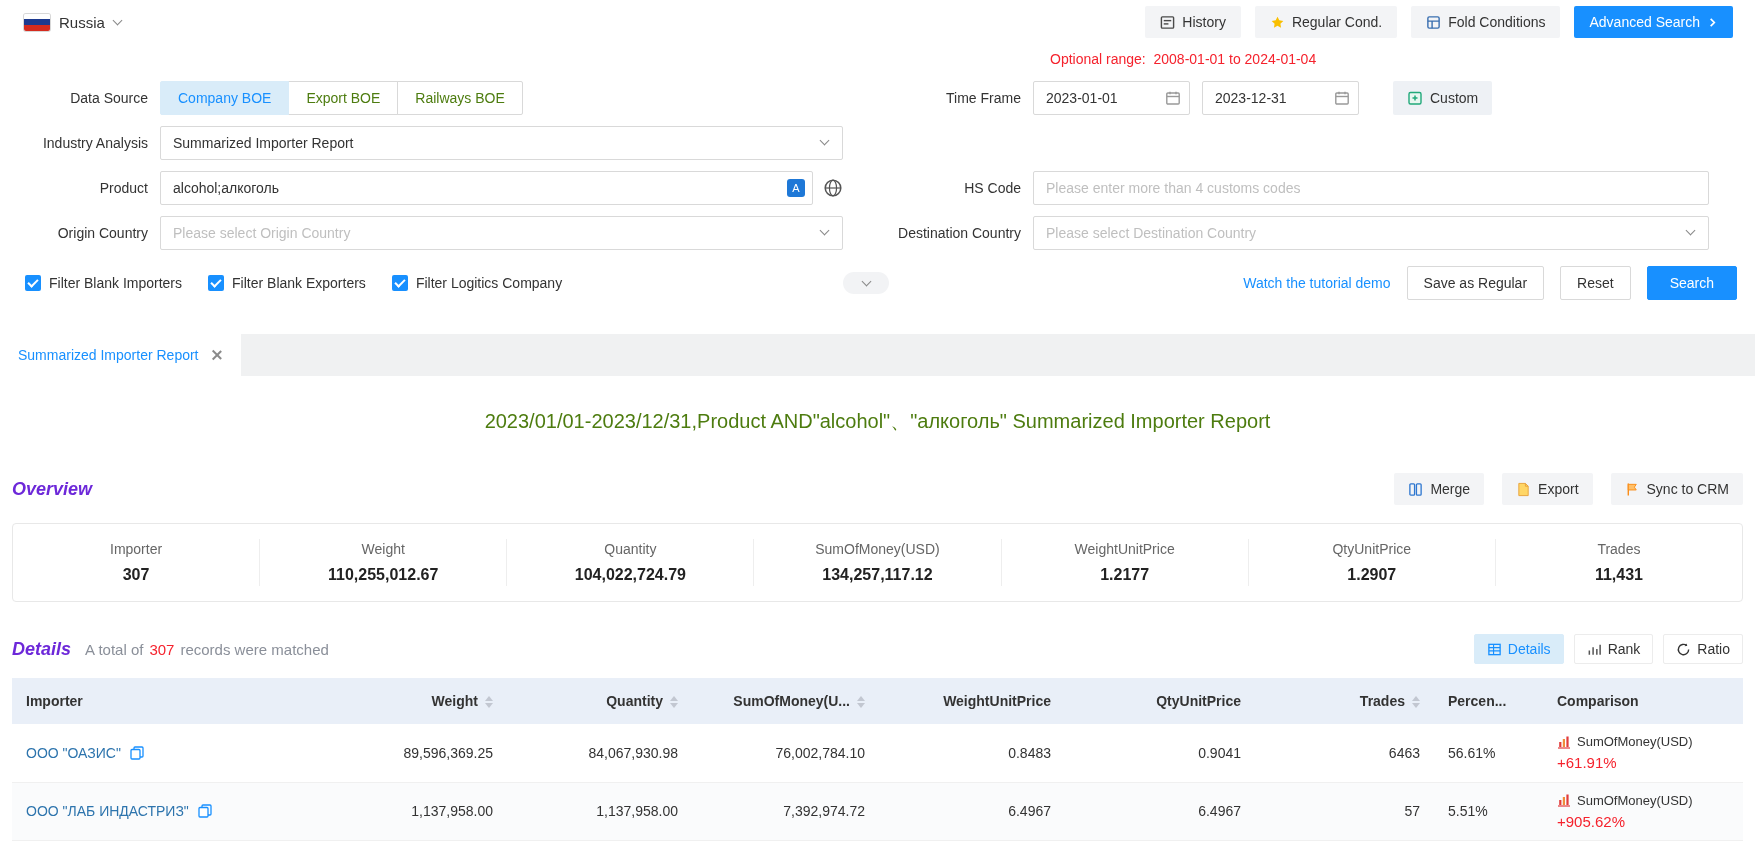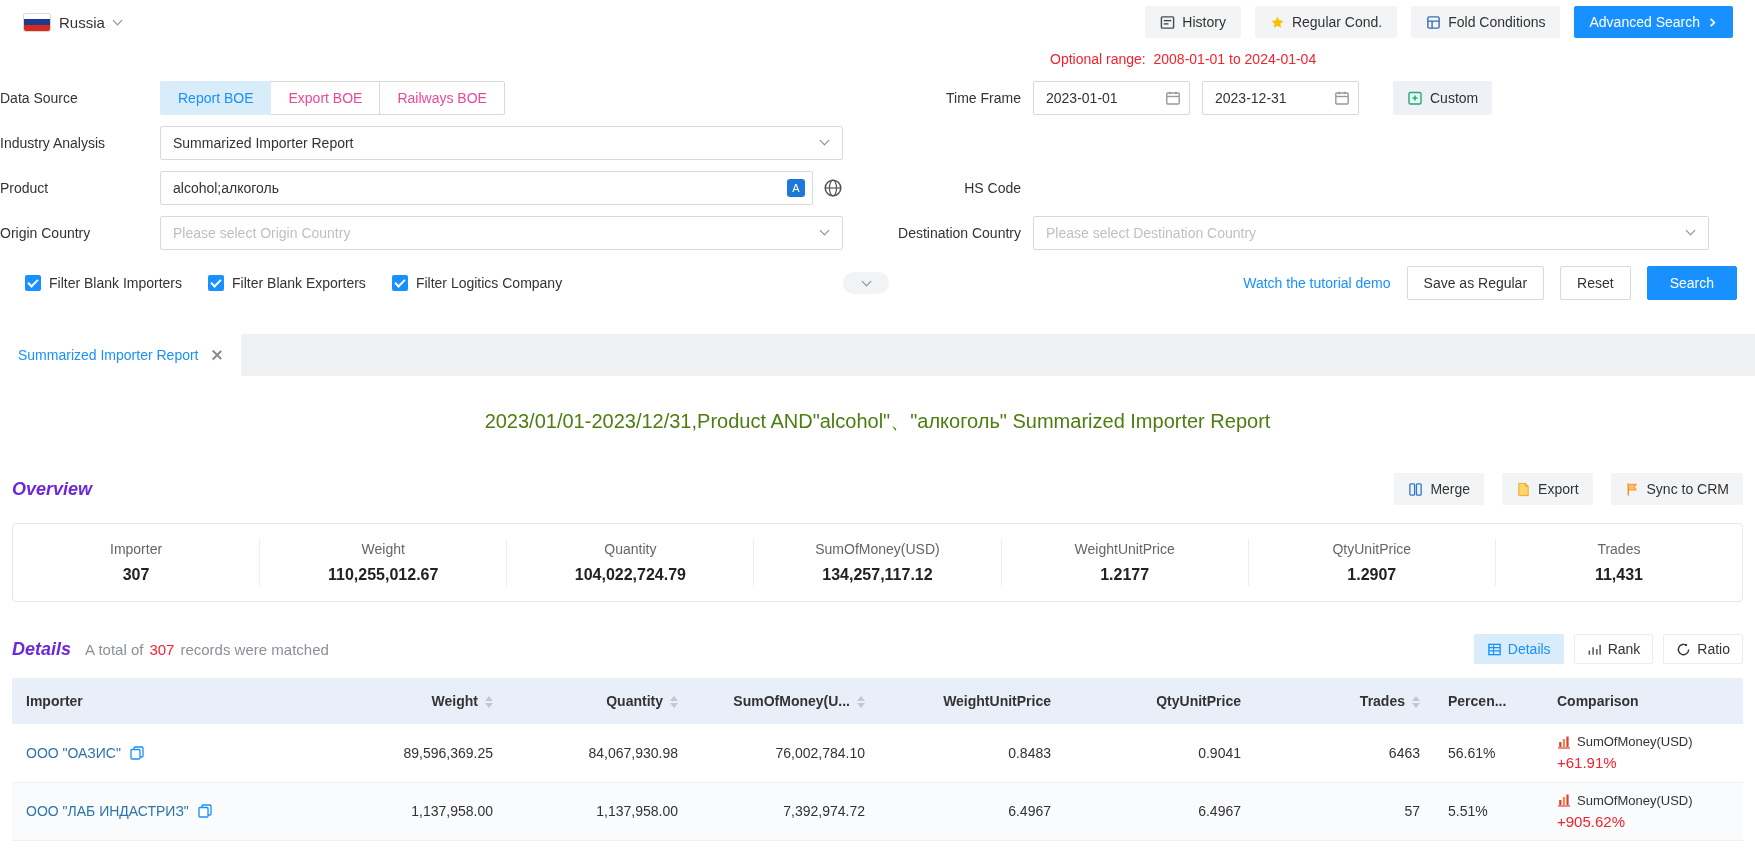--- a/index.html
+++ b/index.html
@@ -21,34 +21,34 @@
   .chev { display: inline-block; width: 7px; height: 7px; border-right: 1.6px solid #888; border-bottom: 1.6px solid #888; transform: rotate(45deg); margin-top: -3px; }
   .tb-right { display: flex; align-items: center; gap: 14px; }
   .tb-btn { display: inline-flex; align-items: center; gap: 7px; height: 32px; padding: 0 15px; background: #f3f4f6; border: none; border-radius: 2px; font-size: 14px; color: #333; cursor: pointer; }
   .tb-btn.primary { background: #1890ff; color: #fff; }
 
   
   .form-area { padding-top: 4px; }
   .opt-range { color: #f5222d; font-size: 14px; margin-left: 1050px; height: 22px; line-height: 22px; white-space: pre; }
   .frow { display: flex; align-items: center; margin-top: 11px; }
   .fleft { display: flex; align-items: center; flex: 0 0 843px; }
-  .flabel { flex: 0 0 160px; text-align: left; padding-right: 12px; color: #333; }
+  .flabel { flex: 0 0 160px; text-align: right; padding-right: 12px; color: #333; }
   .ffield { flex: 1; display: flex; align-items: center; }
   .fright { flex: 1; display: flex; align-items: center; padding-right: 46px; }
   .frlabel { flex: 0 0 190px; text-align: right; padding-right: 12px; color: #333; }
   .frfield { flex: 1; display: flex; align-items: center; }
 
   .sel { height: 34px; border: 1px solid #d9d9d9; border-radius: 2px; background: #fff; display: flex; align-items: center; padding: 0 30px 0 12px; width: 100%; position: relative; cursor: pointer; }
   .sel .ph { color: #bfbfbf; }
   .sel .chev { position: absolute; right: 14px; top: 13px; }
   input.text { height: 34px; border: 1px solid #d9d9d9; border-radius: 2px; padding: 0 12px; font-size: 14px; color: #333; width: 100%; outline: none; background: #fff; }
   input.text::placeholder { color: #bfbfbf; }
 
   .ds-group { display: flex; }
-  .ds-tab { height: 34px; display: flex; align-items: center; padding: 0 17px; border: 1px solid #d9d9d9; background: #fff; margin-left: -1px; cursor: pointer; font-size: 14px; color: #ec4899; }
+  .ds-tab { height: 34px; display: flex; align-items: center; padding: 0 17px; border: 1px solid #d9d9d9; background: #fff; margin-left: -1px; cursor: pointer; font-size: 14px; color: #4d7c0f; }
   .ds-tab:first-child { margin-left: 0; border-radius: 2px 0 0 2px; }
   .ds-tab:last-child { border-radius: 0 2px 2px 0; }
   .ds-tab.active { background: #d9ecf9; border-color: #d9ecf9; color: #1890ff; z-index: 1; }
 
   .date-wrap { position: relative; width: 157px; text-decoration: underline; }
   .date-wrap input { padding-right: 32px; }
   .date-wrap .cal { position: absolute; right: 9px; top: 9px; }
   .gap12 { width: 12px; flex: 0 0 12px; }
   .custom-btn { margin-left: 34px; display: inline-flex; align-items: center; gap: 7px; height: 34px; padding: 0 14px; background: #eef1f5; border: none; border-radius: 2px; font-size: 14px; color: #333; cursor: pointer; }
 
@@ -156,21 +156,21 @@
 
 <section class="form-area">
 
   <div class="opt-range">Optional range:  2008-01-01 to 2024-01-04</div>
 
   <div class="frow">
     <div class="fleft">
       <label class="flabel">Data Source</label>
       <div class="ffield">
         <div class="ds-group">
-          <div class="ds-tab active">Report BOE</div>
+          <div class="ds-tab active">Company BOE</div>
           <div class="ds-tab">Export BOE</div>
           <div class="ds-tab">Railways BOE</div>
         </div>
       </div>
     </div>
     <div class="fright">
       <label class="frlabel">Time Frame</label>
       <div class="frfield">
         <span class="date-wrap">
           <input class="text" readonly="" value="2023-01-01" style="">
@@ -230,20 +230,23 @@
           <svg class="ic" width="20" height="20" viewBox="0 0 18 18">
               <circle cx="9" cy="9" r="7" fill="none" stroke="#555" stroke-width="1.4"></circle>
               <ellipse cx="9" cy="9" rx="3.2" ry="7" fill="none" stroke="#555" stroke-width="1.1"></ellipse>
               <line x1="2" y1="9" x2="16" y2="9" stroke="#555" stroke-width="1.1"></line>
             </svg>
         </button>
       </div>
     </div>
     <div class="fright">
       <label class="frlabel">HS Code</label>
+      <div class="frfield">
+        <input class="text" placeholder="Please enter more than 4 customs codes" style="">
+      </div>
     </div>
   </div>
 
   <div class="frow">
     <div class="fleft">
       <label class="flabel">Origin Country</label>
       <div class="ffield">
         <div class="sel">
           <span class="ph">Please select Origin Country</span>
           <span class="chev"></span>

